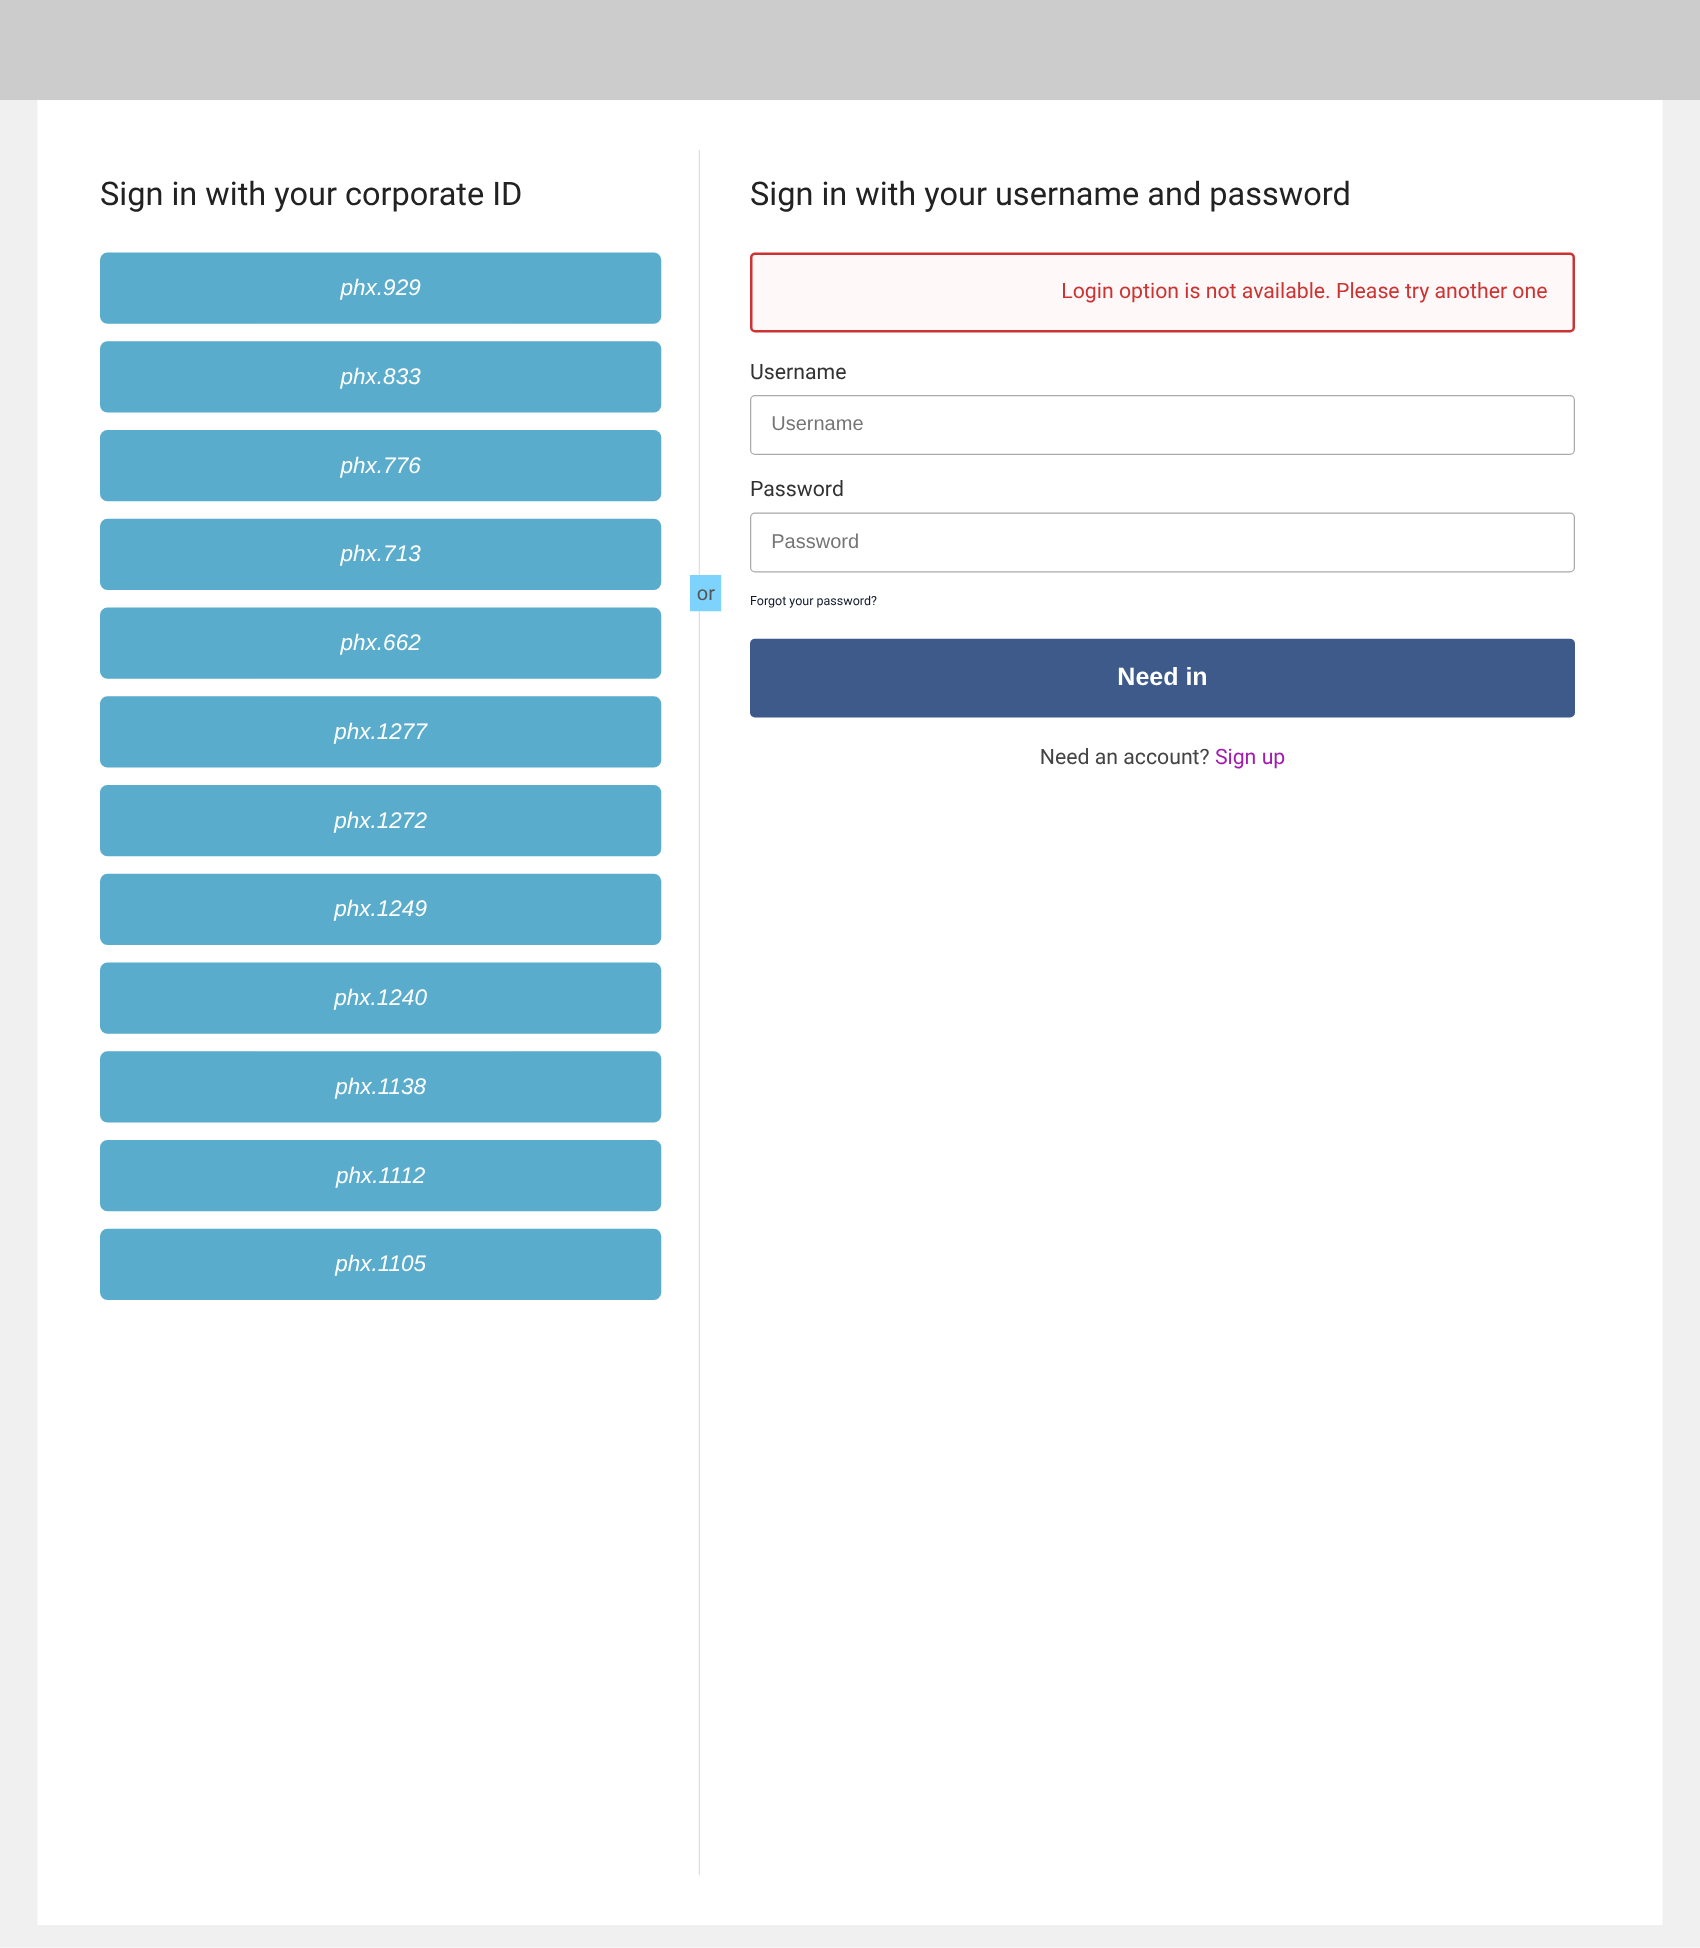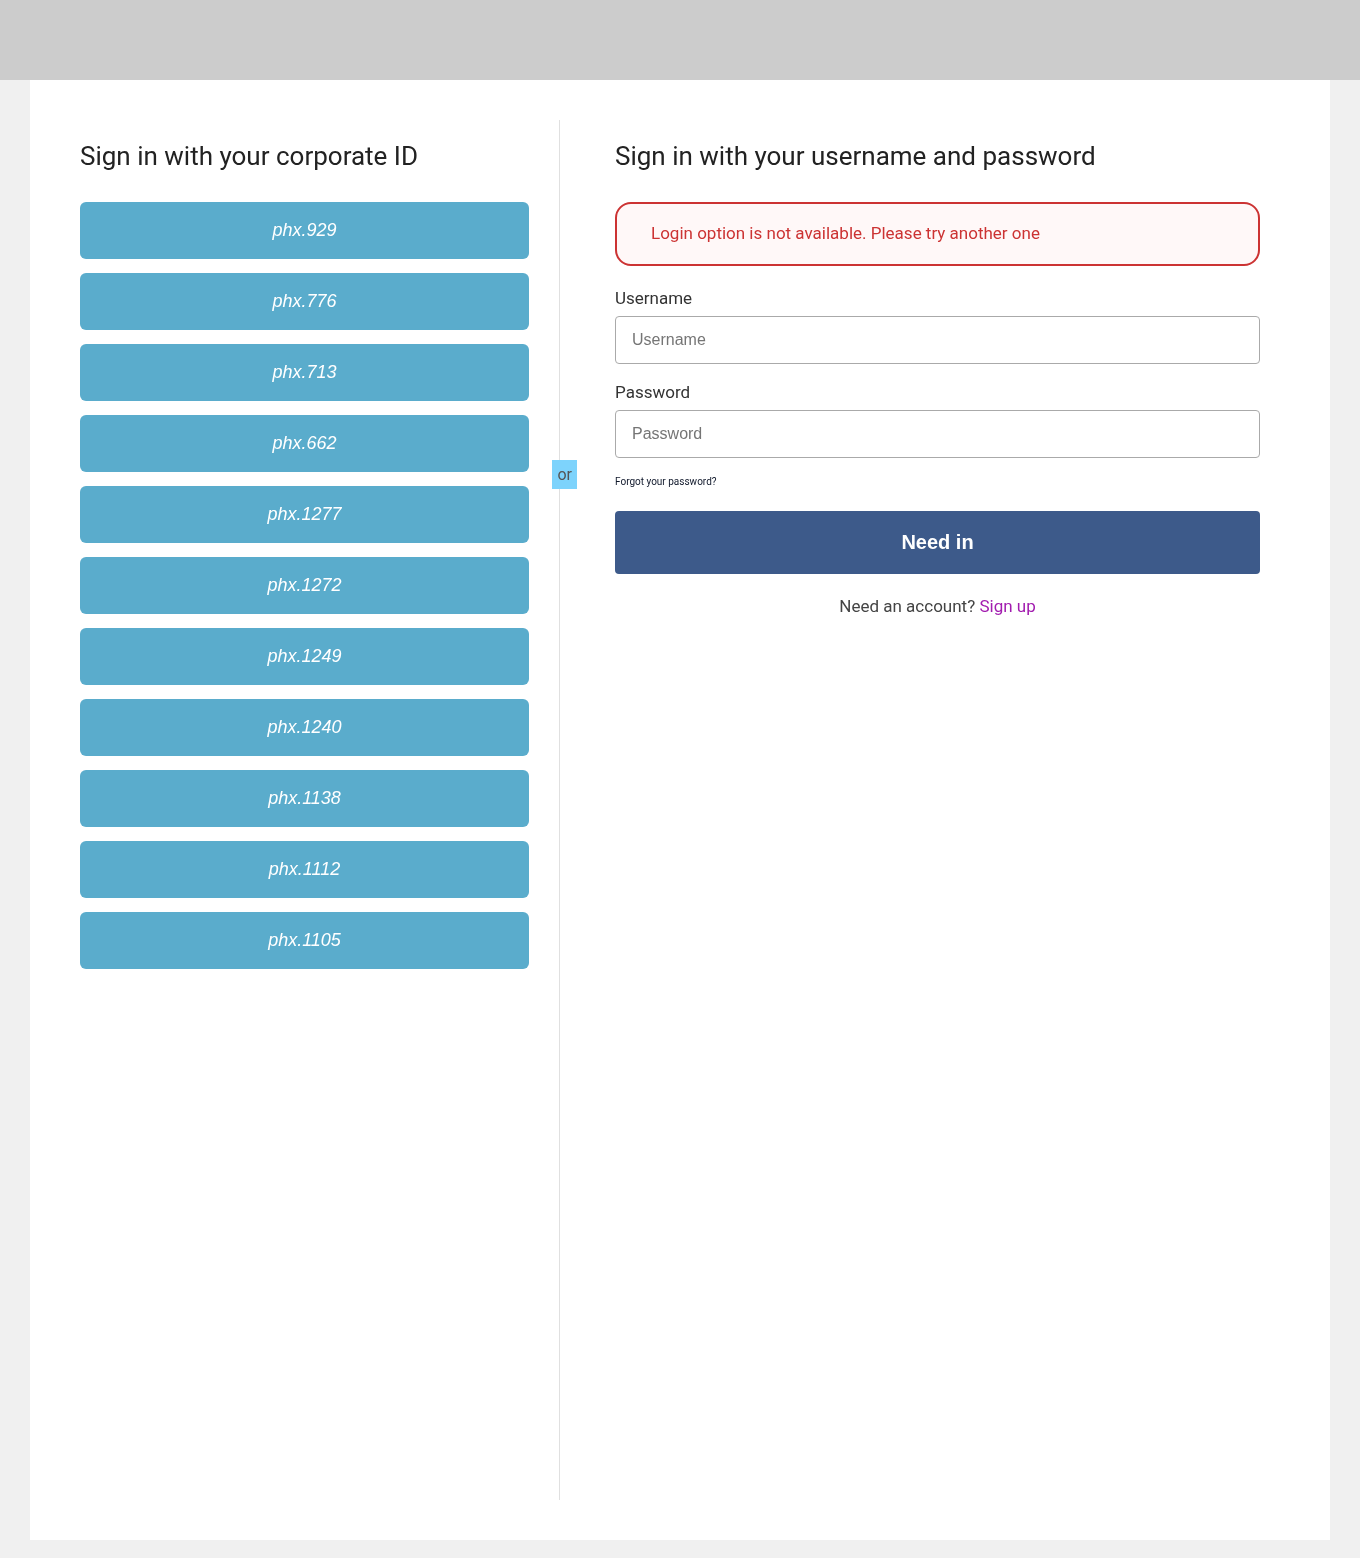--- a/index.html
+++ b/index.html
@@ -1,19 +1,18 @@
 <!DOCTYPE html>
 <html><head>
   <meta charset="utf-8">
   <style>
     * {
       box-sizing: border-box;
       margin: 0;
       padding: 0;
-      gap: 15px;
     }
 
     body {
       font-family: -apple-system, BlinkMacSystemFont, 'Segoe UI', Roboto, Arial, sans-serif;
       background-color: #f0f0f0;
       min-height: 1558px;
       width: 1360px;
     }
 
     .top-bar {
@@ -74,23 +73,24 @@
       font-size: 18px;
       font-weight: 500;
       text-align: center;
       cursor: pointer;
       font-style: italic;
     }
 
     .error-box {
       border: 2px solid #cc3333;
       background-color: #fff8f8;
-      padding: 18px 34px;
+      padding: 18px 20px;
       margin-bottom: 22px;
-      border-radius: 16px;
+      border-radius: 4px;
+      text-align: right;
     }
 
     .error-text {
       color: #cc3333;
       font-size: 17px;
       line-height: 1.4;
     }
 
     .field-label {
       font-size: 17px;
@@ -152,20 +152,21 @@
 <div class="top-bar"></div>
 
 <div class="main-container">
 
   <div class="left-panel">
     <h2 class="section-title">Sign in with your corporate ID</h2>
 
     <div id="corp-buttons-container">
 
     <button class="corp-button">phx.929</button>
+        <button class="corp-button">phx.833</button>
         <button class="corp-button">phx.776</button>
         <button class="corp-button">phx.713</button>
         <button class="corp-button">phx.662</button>
         <button class="corp-button">phx.1277</button>
         <button class="corp-button">phx.1272</button>
         <button class="corp-button">phx.1249</button>
         <button class="corp-button">phx.1240</button>
         <button class="corp-button">phx.1138</button>
         <button class="corp-button">phx.1112</button>
         <button class="corp-button">phx.1105</button>

